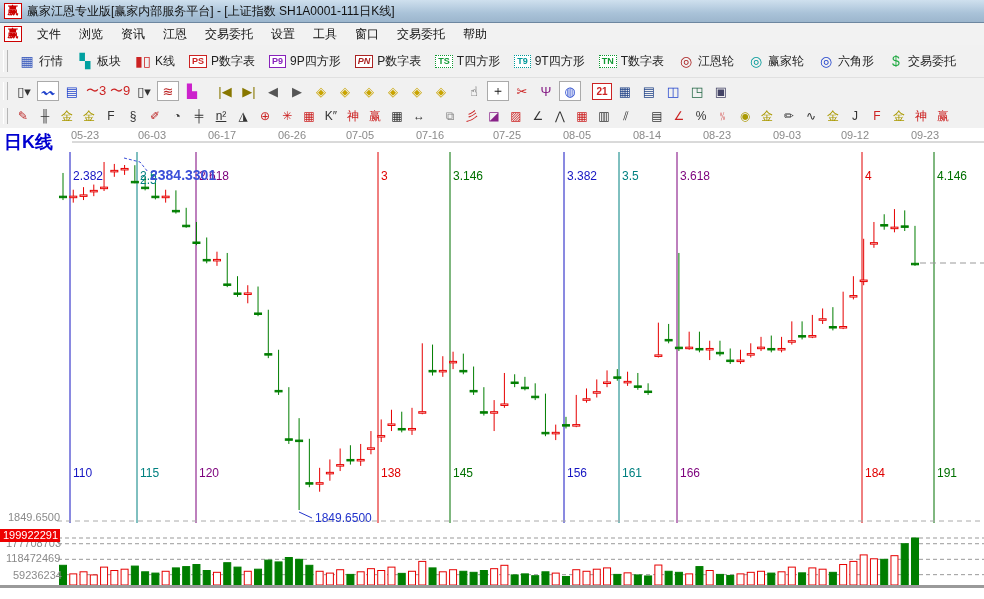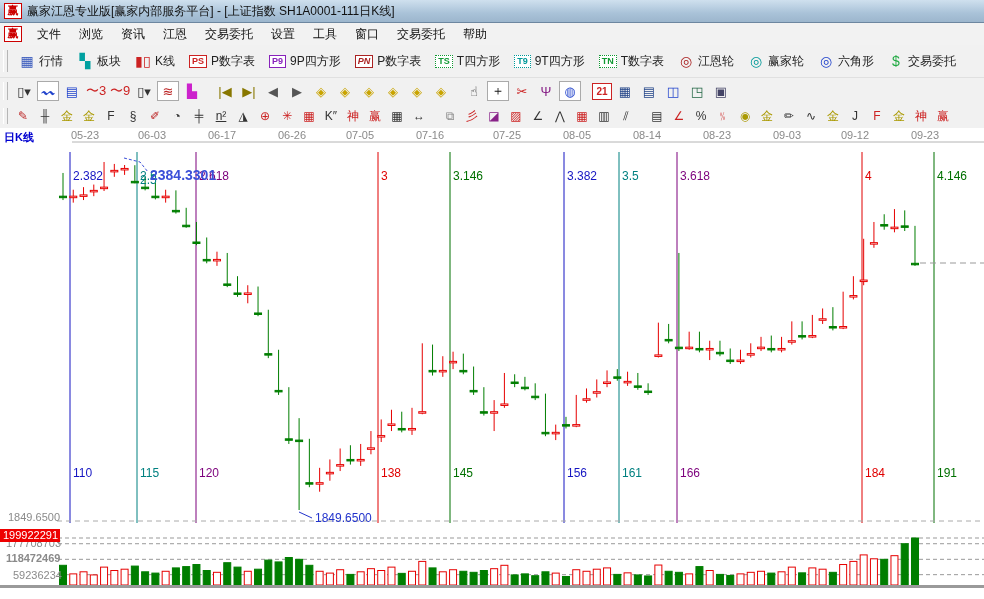--- a/index.html
+++ b/index.html
@@ -22,21 +22,21 @@
   .grip{width:3px;height:70%;border-left:1px solid #fff;border-right:1px solid #b6b6b6;margin:0 4px 0 3px;}
   .sep{width:1px;height:70%;background:#c9c9c9;margin:0 4px;}
   .tb1-item{display:flex;align-items:center;gap:4px;padding:2px 7px;font-size:12px;color:#222;cursor:default;}
   .ico{display:inline-block;text-align:center;font-size:14px;line-height:16px;min-width:16px;}
   .badge{display:inline-block;font-size:9px;font-weight:bold;line-height:11px;padding:0 2px;background:#fff;}
   .tbtn{width:22px;height:20px;display:flex;align-items:center;justify-content:center;
     font-size:13px;margin:0 1px;cursor:default;}
   .tbtn.framed{border:1px solid #aaa;background:#fff;width:20px;height:18px;}
   .tbtn3{width:20px;height:18px;font-size:12px;}
   .chartwrap{position:absolute;left:0;top:128px;width:984px;height:471px;background:#fff;}
-  .klabel{position:absolute;left:4px;top:2px;color:#0000d0;font-size:11px;font-weight:bold;z-index:3;}
+  .klabel{position:absolute;left:4px;top:2px;color:#0000d0;font-size:18px;font-weight:bold;z-index:3;}
   svg{position:absolute;left:0;top:0;z-index:1;}
   .axlab{position:absolute;color:#8a8a8a;font-size:11px;z-index:2;}
   .volbadge{position:absolute;left:0;width:58px;height:13px;background:#ee0000;color:#fff;
     font-size:11px;line-height:13px;text-align:right;padding-right:2px;z-index:4;}
   .macdrow{position:absolute;left:0;top:461px;width:984px;height:10px;overflow:hidden;
     font-size:12px;z-index:3;background:#fff;}
   .macdrow span{position:absolute;top:0;}
   .sepbar{position:absolute;left:0;top:457px;width:984px;height:3px;background:#9a9a9a;z-index:3;}
 </style>
 </head>
@@ -518,18 +518,18 @@
       <rect x="870.4350000000001" y="430.8" width="7" height="26.19999999999999" fill="#ffffff" stroke="#e60000" stroke-width="1"></rect>
       <rect x="880.7" y="431.32" width="7" height="25.680000000000007" fill="#007e00" stroke="#007e00" stroke-width="1"></rect>
       <rect x="890.965" y="427.68" width="7" height="29.319999999999993" fill="#ffffff" stroke="#e60000" stroke-width="1"></rect>
       <rect x="901.23" y="415.72" width="7" height="41.27999999999997" fill="#007e00" stroke="#007e00" stroke-width="1"></rect>
       <rect x="911.495" y="410" width="7" height="47" fill="#007e00" stroke="#007e00" stroke-width="1"></rect>
     </svg>
 
   <div class="axlab" style="left:8px;top:383px;">1849.6500</div>
   <div class="axlab" style="left:6px;top:409px;">177708703</div>
   <div class="volbadge" style="top:401px;">199922291</div>
-  <div class="axlab" style="left:6px;top:424px;font-weight:bold;">118472469</div>
+  <div class="axlab" style="left:6px;top:424px;">118472469</div>
   <div class="axlab" style="left:13px;top:441px;">59236234</div>
 
   <div class="sepbar"></div>
 
 </div>
 
 </body></html>

